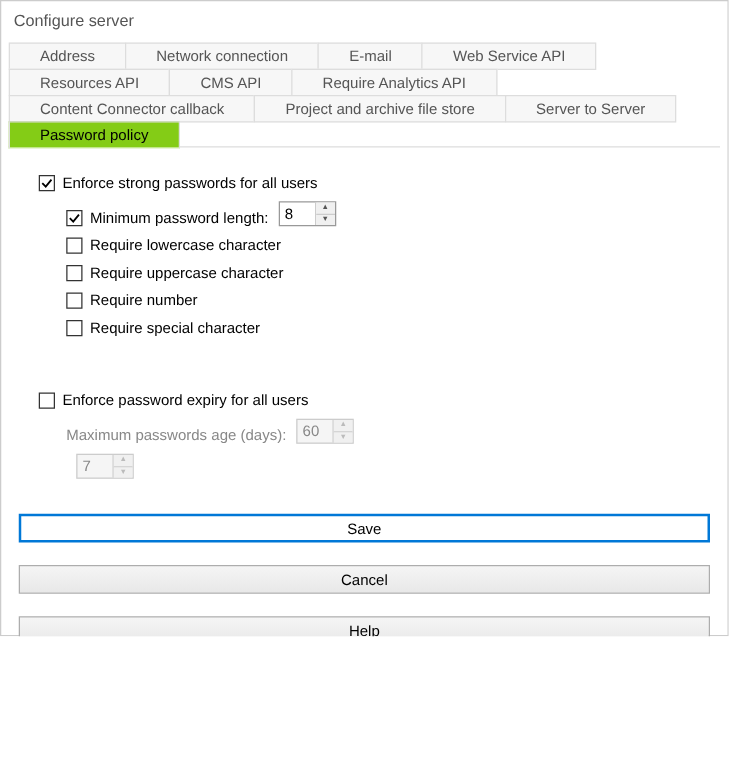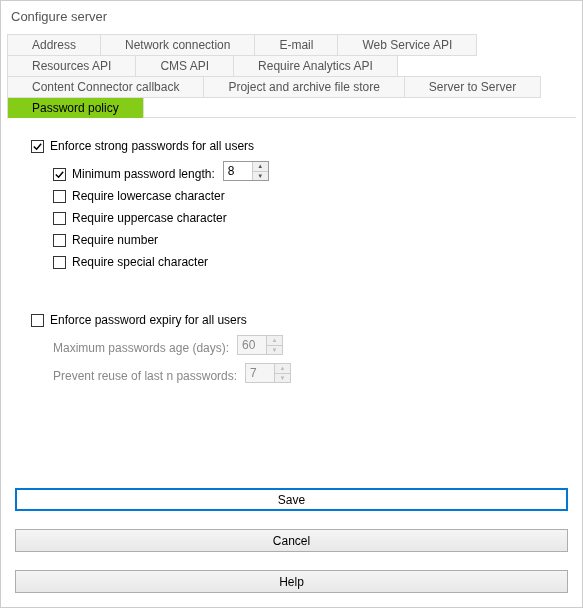--- a/index.html
+++ b/index.html
@@ -5,21 +5,21 @@
   * { box-sizing: border-box; }
   body {
     margin: 0;
     font-family: "Segoe UI", Tahoma, sans-serif;
     font-size: 12px;
     background: #fff;
     color: #000;
   }
   .window {
     width: 583px;
-    height: 608px;
+    height: 509px;
     border: 1px solid #ccc;
     background: #fff;
     display: flex;
     flex-direction: column;
   }
   .titlebar {
     padding: 8px 10px 10px 10px;
     color: #555;
     font-size: 13px;
   }
@@ -233,21 +233,20 @@
       <span class="spinner disabled">
         <input disabled="" value="60" style="">
         <span class="spinbtns">
           <span class="spinbtn">▲</span>
           <span class="spinbtn">▼</span>
         </span>
       </span>
     </div>
 
     <div class="row indent">
-      <span class="lbl disabled">Prevent reuse of last n passwords:</span>
       <span class="spinner disabled">
         <input disabled="" value="7" style="">
         <span class="spinbtns">
           <span class="spinbtn">▲</span>
           <span class="spinbtn">▼</span>
         </span>
       </span>
     </div>
 
   </div>

